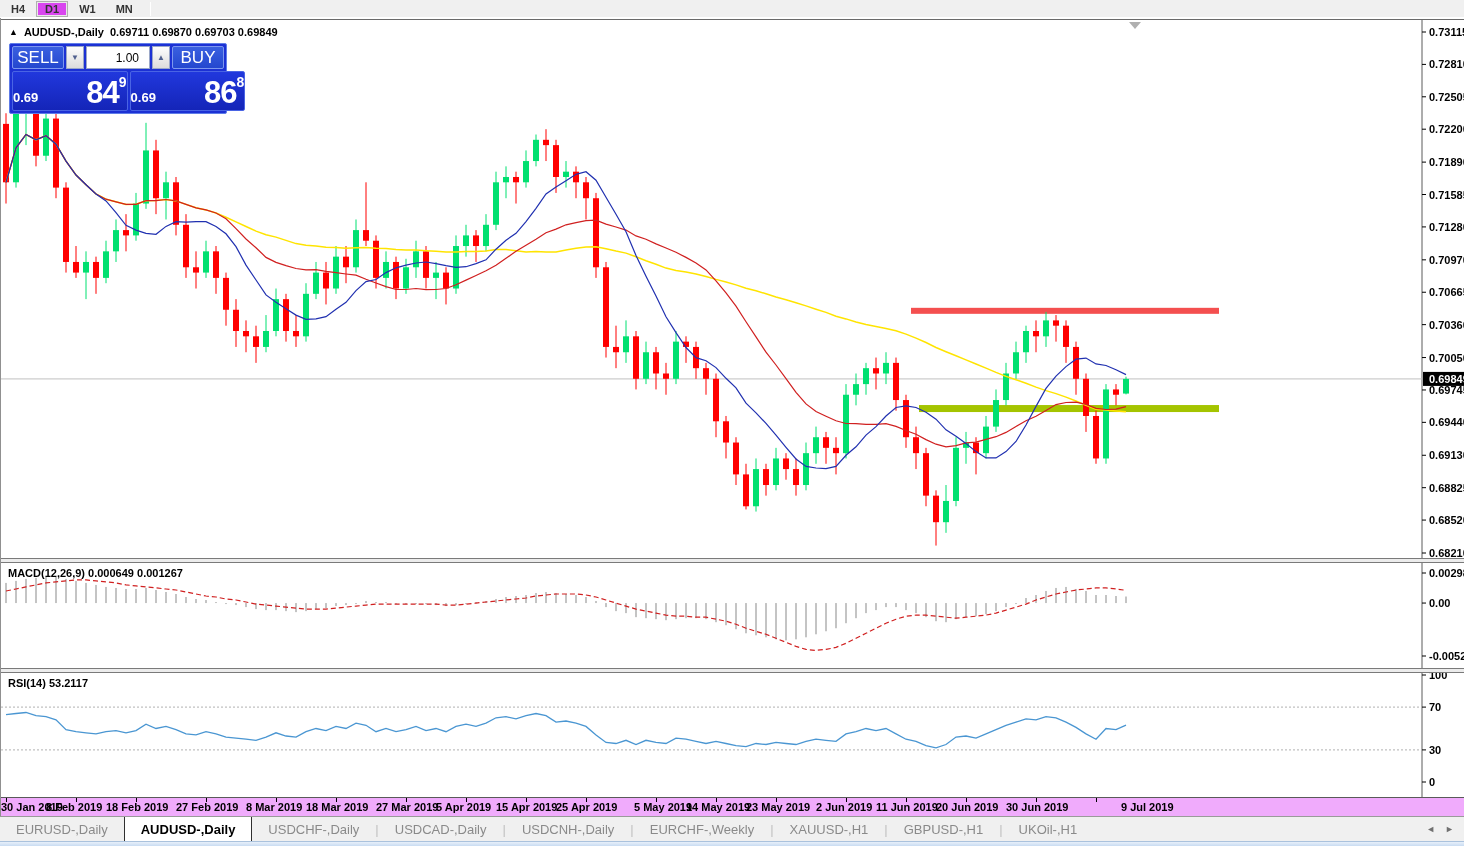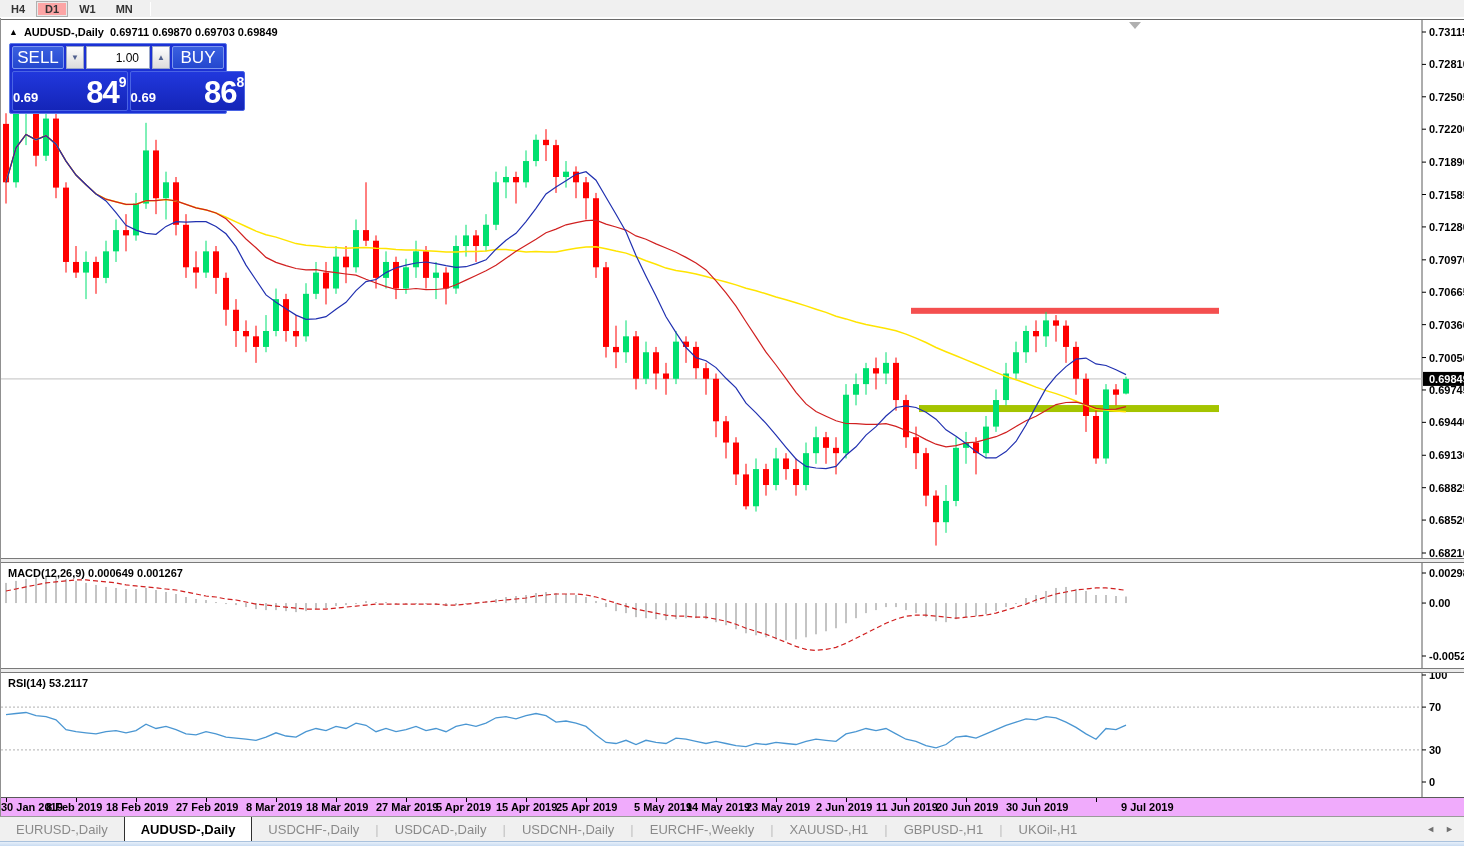--- a/index.html
+++ b/index.html
@@ -5,21 +5,21 @@
   * { margin:0; padding:0; box-sizing:border-box; }
   html,body { width:1464px; height:846px; overflow:hidden; background:#f0f0f0;
               font-family:"Liberation Sans", sans-serif; }
   #app { position:relative; width:1464px; height:846px; }
 
   
   #toolbar { position:absolute; left:0; top:0; width:1464px; height:18px;
              background:#f0f0f0; border-bottom:1px solid #ffffff; display:flex; align-items:center; }
   .tf-btn { height:16px; padding:0 8px; font-size:11px; font-weight:700; color:#333;
             display:flex; align-items:center; border:1px solid transparent; margin-left:2px; }
-  .tf-btn.active { background:#fca5a5; border:1px solid #b0b0b0; box-shadow:inset 0 0 0 1px #e8e8e8; }
+  .tf-btn.active { background:#d946ef; border:1px solid #b0b0b0; box-shadow:inset 0 0 0 1px #e8e8e8; }
   .tf-sep { width:1px; height:14px; background:#c8c8c8; border-right:1px solid #fff; margin:0 4px 0 8px; }
 
   
   #chart-frame { position:absolute; left:0; top:18px; width:1464px; height:798px; background:#fff;
                  border-left:1px solid #909090; }
   .pane { position:absolute; left:0; width:1464px; background:#fff; }
   #main-pane { top:1px;  height:539px; border-top:1px solid #6a6a6a; }
   #split1    { position:absolute; top:540px; left:0; width:1464px; height:5px; background:#ececec;
                border-top:1px solid #7a7a7a; border-bottom:1px solid #7a7a7a; cursor:row-resize; }
   #macd-pane { top:545px; height:105px; }

